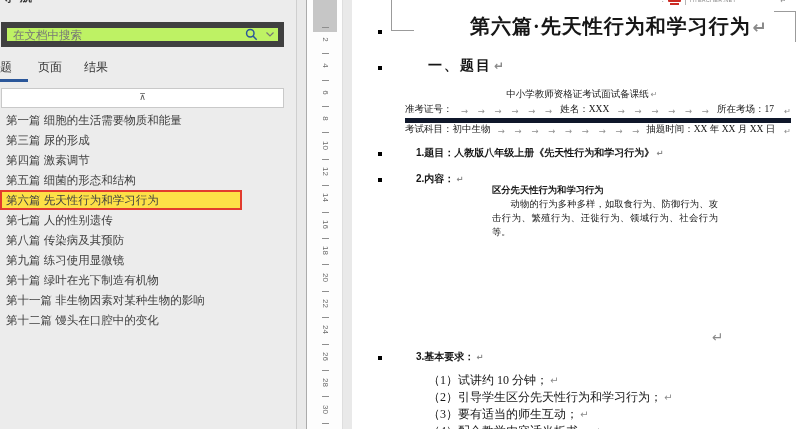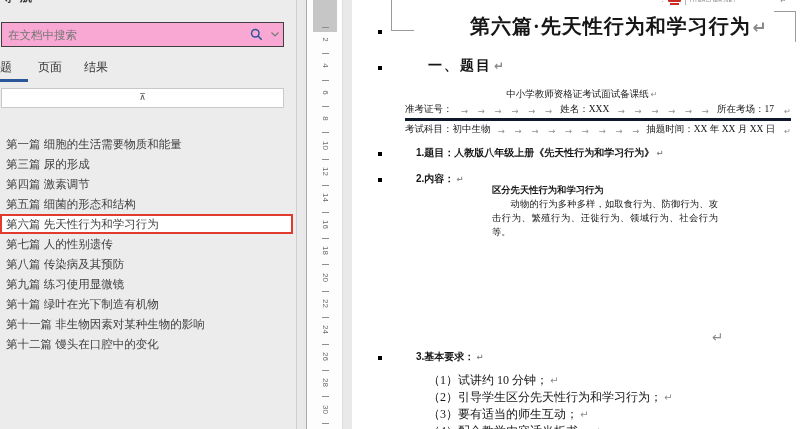--- a/index.html
+++ b/index.html
@@ -4,36 +4,36 @@
 <style>
   html,body{margin:0;padding:0;background:#d8d8d8;}
   #app{position:relative;width:802px;height:429px;overflow:hidden;background:#e9e9e9;
        font-family:"Liberation Sans",sans-serif;}
 
   
   .nav{position:absolute;left:0;top:0;width:296px;height:429px;background:#ececec;
        border-right:1px solid #cfcfcf;}
   .nav-clip-header{position:absolute;top:0;left:2px;height:5px;width:90px;overflow:hidden;}
   .nav-clip-header span{display:block;margin-top:-11px;font-size:12px;font-weight:bold;color:#3a3a3a;letter-spacing:6px;}
-  .searchbox{position:absolute;left:1px;top:22px;width:283px;height:25px;background:#f9a8d4;
-             border:1px solid #404040;display:flex;align-items:center;box-sizing:border-box;}
+  .searchbox{position:absolute;left:1px;top:22px;width:283px;height:25px;background:#bef264;
+             border:6px solid #404040;display:flex;align-items:center;box-sizing:border-box;}
   .searchbox input{flex:1;border:none;outline:none;background:transparent;font-size:11.5px;
                    padding:0 6px;color:#333;font-family:inherit;}
   .searchbox input::placeholder{color:#767676;}
   .search-btn{width:22px;height:100%;display:flex;align-items:center;justify-content:center;cursor:pointer;}
   .chev-btn{width:16px;height:100%;display:flex;align-items:center;justify-content:center;cursor:pointer;}
   .tab{position:absolute;top:59px;font-size:12px;color:#333;cursor:pointer;white-space:nowrap;}
   .tab-underline{position:absolute;top:79px;left:0;width:28px;height:3px;background:#2b579a;}
   .jumpbar{position:absolute;left:1px;top:88px;width:283px;height:20px;background:#fff;
            border:1px solid #c9c9c9;box-sizing:border-box;text-align:center;line-height:17px;
            font-size:9px;color:#555;cursor:pointer;}
-  .navlist{position:absolute;left:0;top:110px;width:296px;margin-top:24px;}
+  .navlist{position:absolute;left:0;top:110px;width:296px;}
   .nav-item{height:20px;line-height:20px;padding-left:6px;font-size:11.5px;color:#404040;
             white-space:nowrap;overflow:hidden;cursor:pointer;box-sizing:border-box;}
-  .nav-item.selected{background:#ffffff;width:293px;outline:2px solid #e23b2e;outline-offset:-2px;}
+  .nav-item.selected{background:#fde047;width:242px;outline:2px solid #e23b2e;outline-offset:-2px;}
 
   
   .ruler{position:absolute;left:306px;top:0;width:37px;height:429px;background:#fdfdfd;
          border-left:1px solid #ababab;border-right:1px solid #dedede;box-sizing:border-box;}
   .ruler-margin{position:absolute;left:6px;top:0;width:24px;height:32px;background:#c6c6c6;}
   .ruler-num{position:absolute;left:0;width:36px;text-align:center;font-size:8px;color:#6b6b6b;
              transform:rotate(90deg);}
   .ruler-dash{position:absolute;left:15px;width:7px;height:1px;background:#8e8e8e;}
 
   
@@ -51,21 +51,21 @@
   .wm-site{font-size:10px;color:#8a8a8a;letter-spacing:0.5px;transform:scale(0.55);
            transform-origin:left top;white-space:nowrap;font-family:"Liberation Sans",sans-serif;}
   .hmark{position:absolute;left:26px;width:4px;height:4px;background:#000;}
   .pm{color:#8a8a8a;font-size:0.85em;margin-left:2px;font-family:"DejaVu Sans",sans-serif;}
   .doc-title{position:absolute;top:13px;left:30px;width:386px;text-align:right;
              font-size:20px;font-weight:bold;letter-spacing:1px;white-space:nowrap;}
   .sec-heading{position:absolute;top:57px;left:76px;font-size:14px;font-weight:bold;letter-spacing:2px;}
   .form-center{position:absolute;top:88px;left:40px;width:380px;text-align:center;font-size:9.5px;}
   .form-line{position:absolute;left:53px;width:386px;font-size:9.5px;display:flex;
              justify-content:space-between;align-items:flex-end;white-space:nowrap;}
-  .form-line2{top:103px;border-bottom:3px solid #0f172a;padding-bottom:2px;}
+  .form-line2{top:103px;border-bottom:5px solid #0f172a;padding-bottom:2px;}
   .form-line3{top:123px;}
   .arrows{color:#8f8f8f;word-spacing:7px;font-family:"DejaVu Sans",sans-serif;font-size:8.5px;}
   .item-line{position:absolute;left:64px;font-size:10px;font-weight:bold;white-space:nowrap;
              font-family:"Liberation Sans",sans-serif;}
   .content{position:absolute;left:140px;top:183px;width:226px;font-size:9.3px;line-height:14px;
            text-align:justify;}
   .content .chead{font-weight:bold;}
   .content p{margin:0;text-indent:2em;}
   .lone-pm{position:absolute;left:358px;top:329px;}
   .req{position:absolute;left:76px;font-size:12px;white-space:nowrap;}

